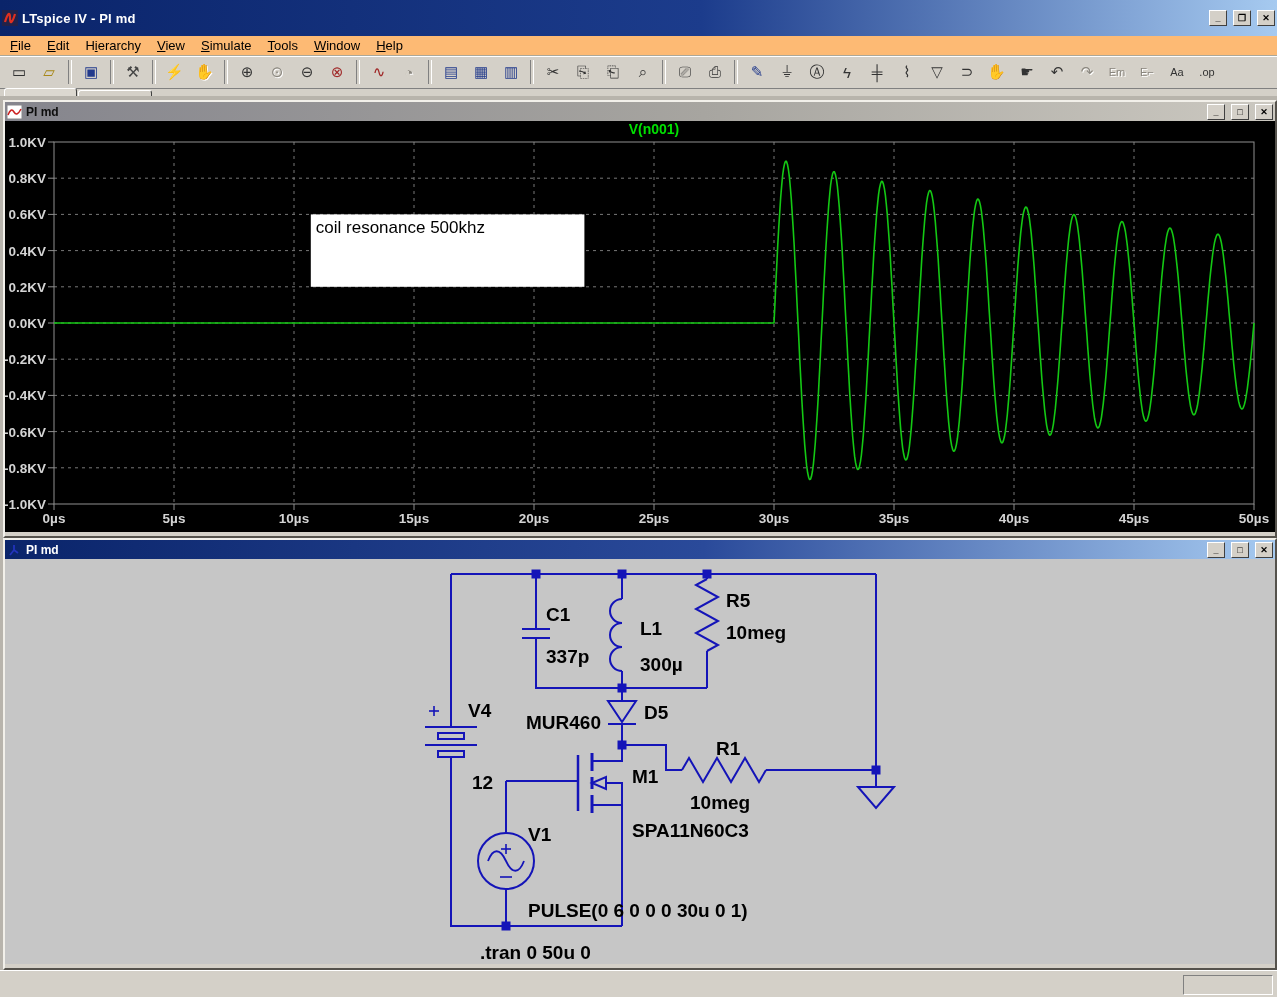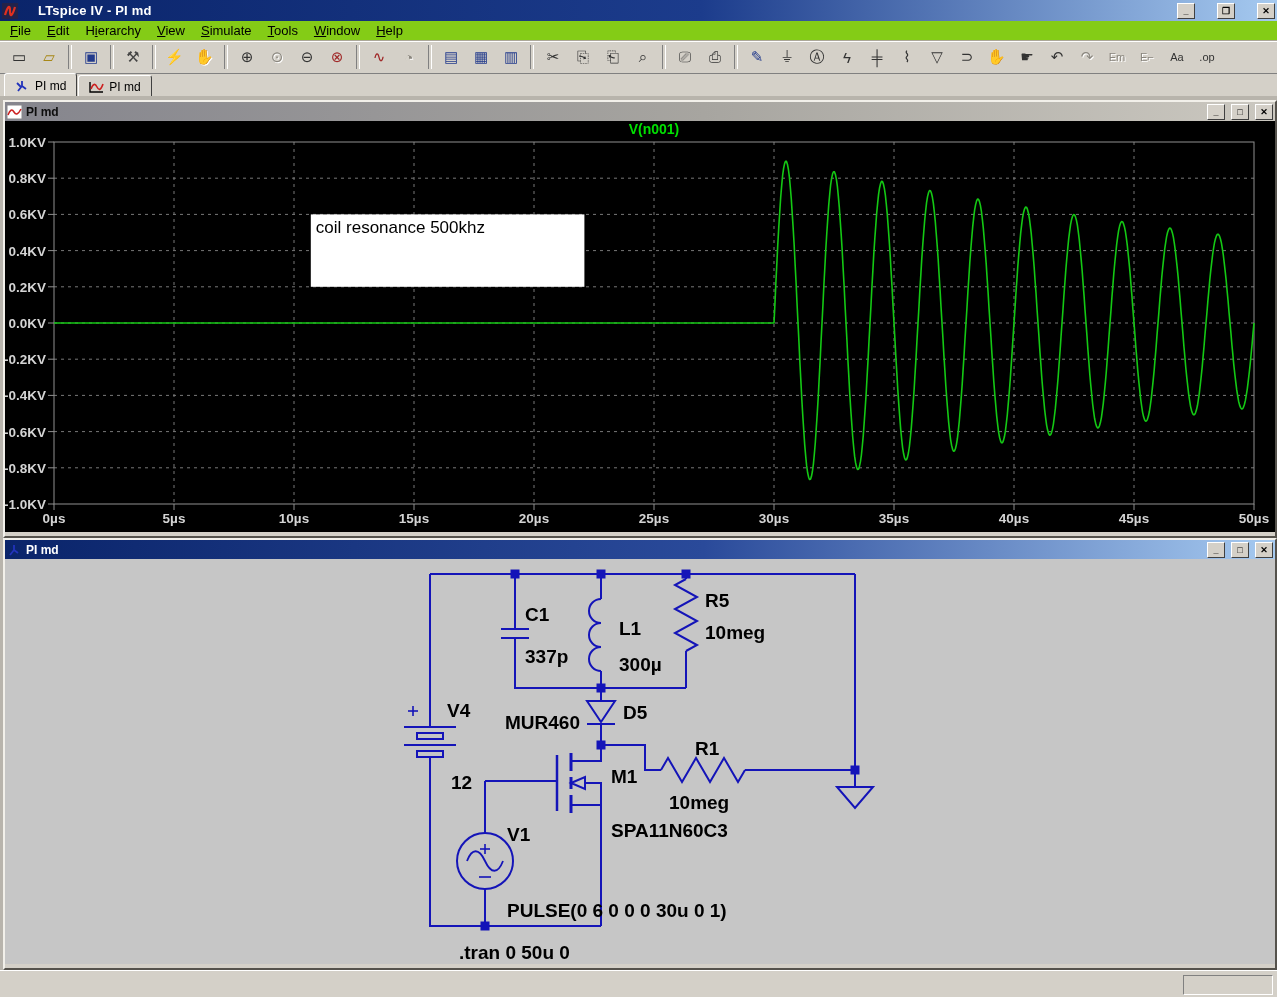--- a/index.html
+++ b/index.html
@@ -5,34 +5,34 @@
   html,body{margin:0;padding:0;}
   body{
     width:1277px;height:997px;overflow:hidden;
     background:#d4d0c8;
     font-family:"Liberation Sans", sans-serif;
     -webkit-font-smoothing:none;
     position:relative;
   }
   
   .titlebar{
-    height:21px;display:flex;align-items:center;gap:20px;padding:0 2px;
+    height:36px;display:flex;align-items:center;gap:4px;padding:0 2px;
     background:linear-gradient(90deg,#0a246a 0%,#1c3c8c 55%,#a6caf0 100%);
   }
   .titlebar .apptitle{color:#fff;font-weight:bold;font-size:13px;flex:1 1 auto;letter-spacing:.2px;}
   .appicon{width:16px;height:16px;display:inline-block;}
   .winbtn{
     width:16px;height:14px;background:#d4d0c8;color:#000;
     border:1px solid;border-color:#ffffff #404040 #404040 #ffffff;
     font-size:9px;line-height:12px;text-align:center;font-weight:bold;
     display:inline-flex;align-items:center;justify-content:center;margin-left:2px;
     font-family:"Liberation Sans",sans-serif;
   }
   .menubar{
-    height:19px;background:#84cc16;display:flex;align-items:center;
+    height:19px;background:#fdba74;display:flex;align-items:center;
     border-bottom:1px solid #aca899;padding-left:2px;font-size:13px;
   }
   .menu-item{padding:1px 8px 2px 8px;color:#000;}
   .menu-item u{text-decoration:underline;}
   .toolbar{
     height:32px;background:#d4d0c8;display:flex;align-items:center;
     border-bottom:1px solid #808080;box-shadow:inset 0 1px 0 #ffffff;
     padding-left:4px;
   }
   .tbtn{
@@ -67,21 +67,21 @@
     background:#d4d0c8;
   }
   .childbar{
     height:19px;display:flex;align-items:center;gap:4px;padding:0 2px;font-size:12px;font-weight:bold;
   }
   .childbar.inactive{background:linear-gradient(90deg,#85858d 0%,#a7a5a0 55%,#cbc8c0 100%);color:#0d0d0d;}
   .childbar.active{background:linear-gradient(90deg,#0a246a 0%,#2a4a9a 55%,#a6caf0 100%);color:#ffffff;}
   .childbar .ctitle{flex:1 1 auto;}
   .cicon{width:15px;height:14px;}
   .plot-client{background:#000;height:411px;overflow:hidden;}
-  .schem-client{background:#c6c6c6;height:405px;overflow:hidden;}
+  .schem-client{background:#c6c6c6;height:405px;overflow:hidden;padding-left:21px;}
   
   .statusbar{
     position:absolute;left:0;top:970px;width:1277px;height:27px;background:#d4d0c8;
     border-top:1px solid #ffffff;display:flex;align-items:center;justify-content:flex-end;
   }
   .statuspanel{
     width:88px;height:18px;margin-right:4px;
     border:1px solid;border-color:#808080 #ffffff #ffffff #808080;
   }
   svg text{font-family:"Liberation Sans",sans-serif;}

